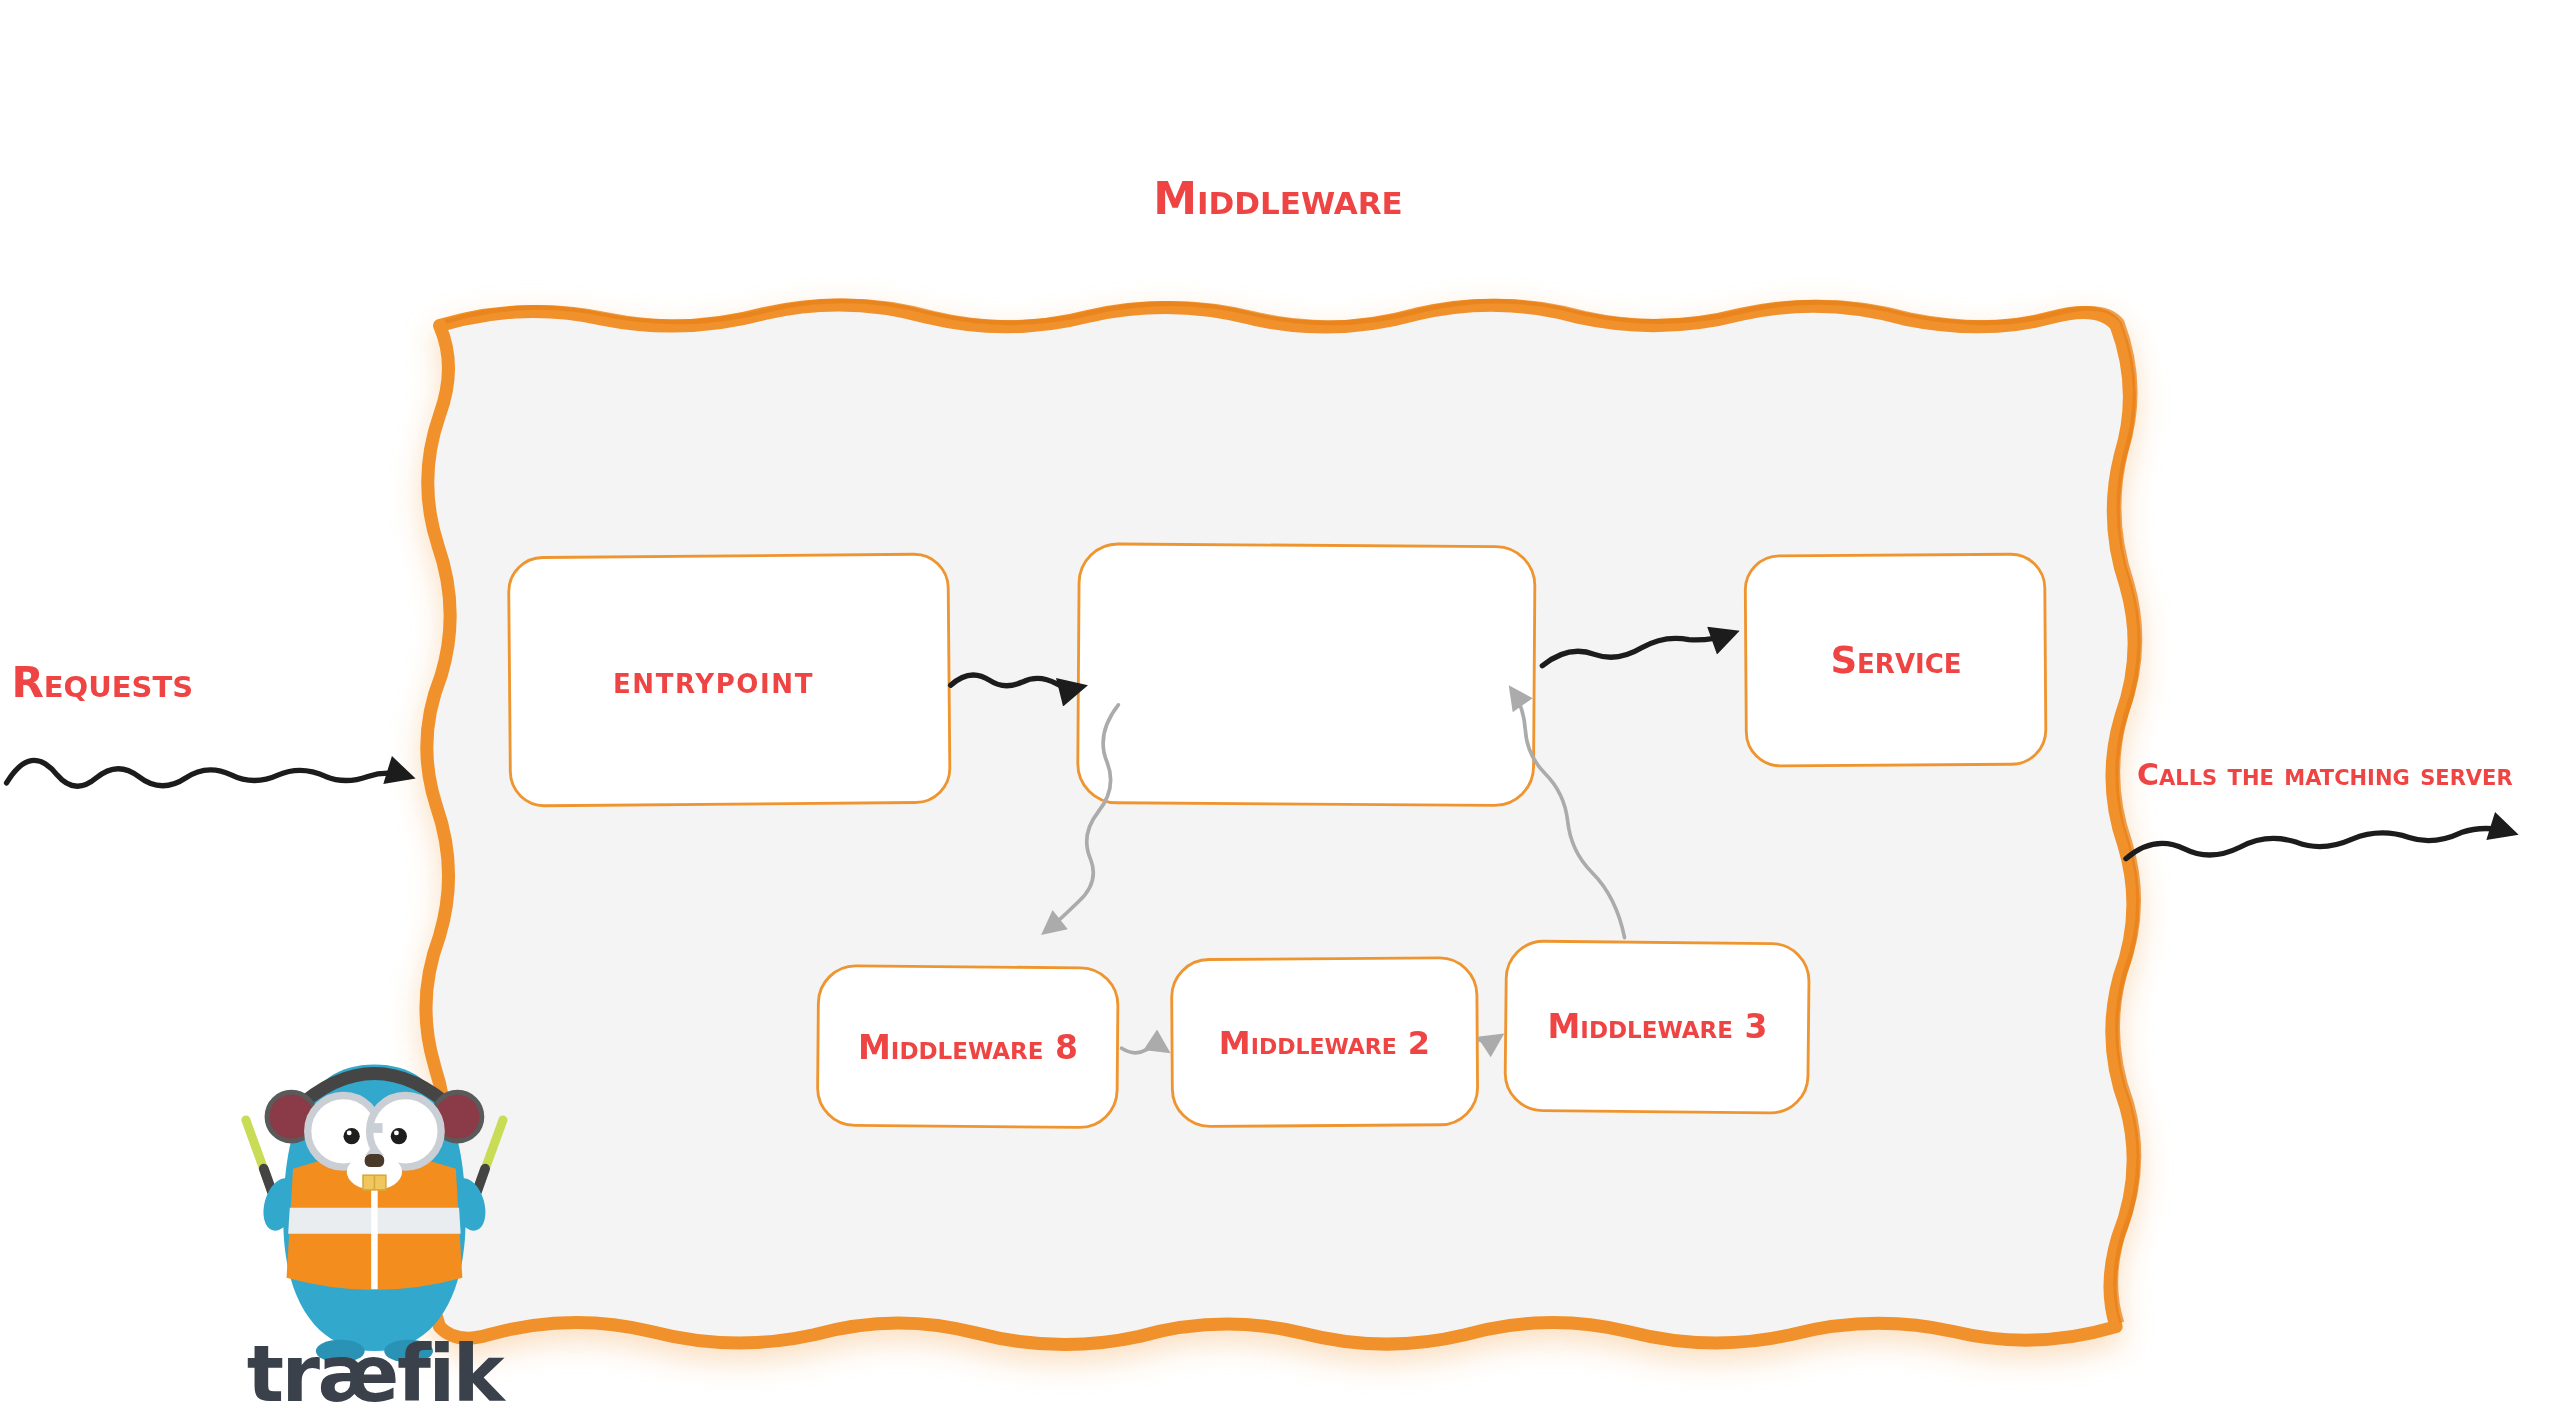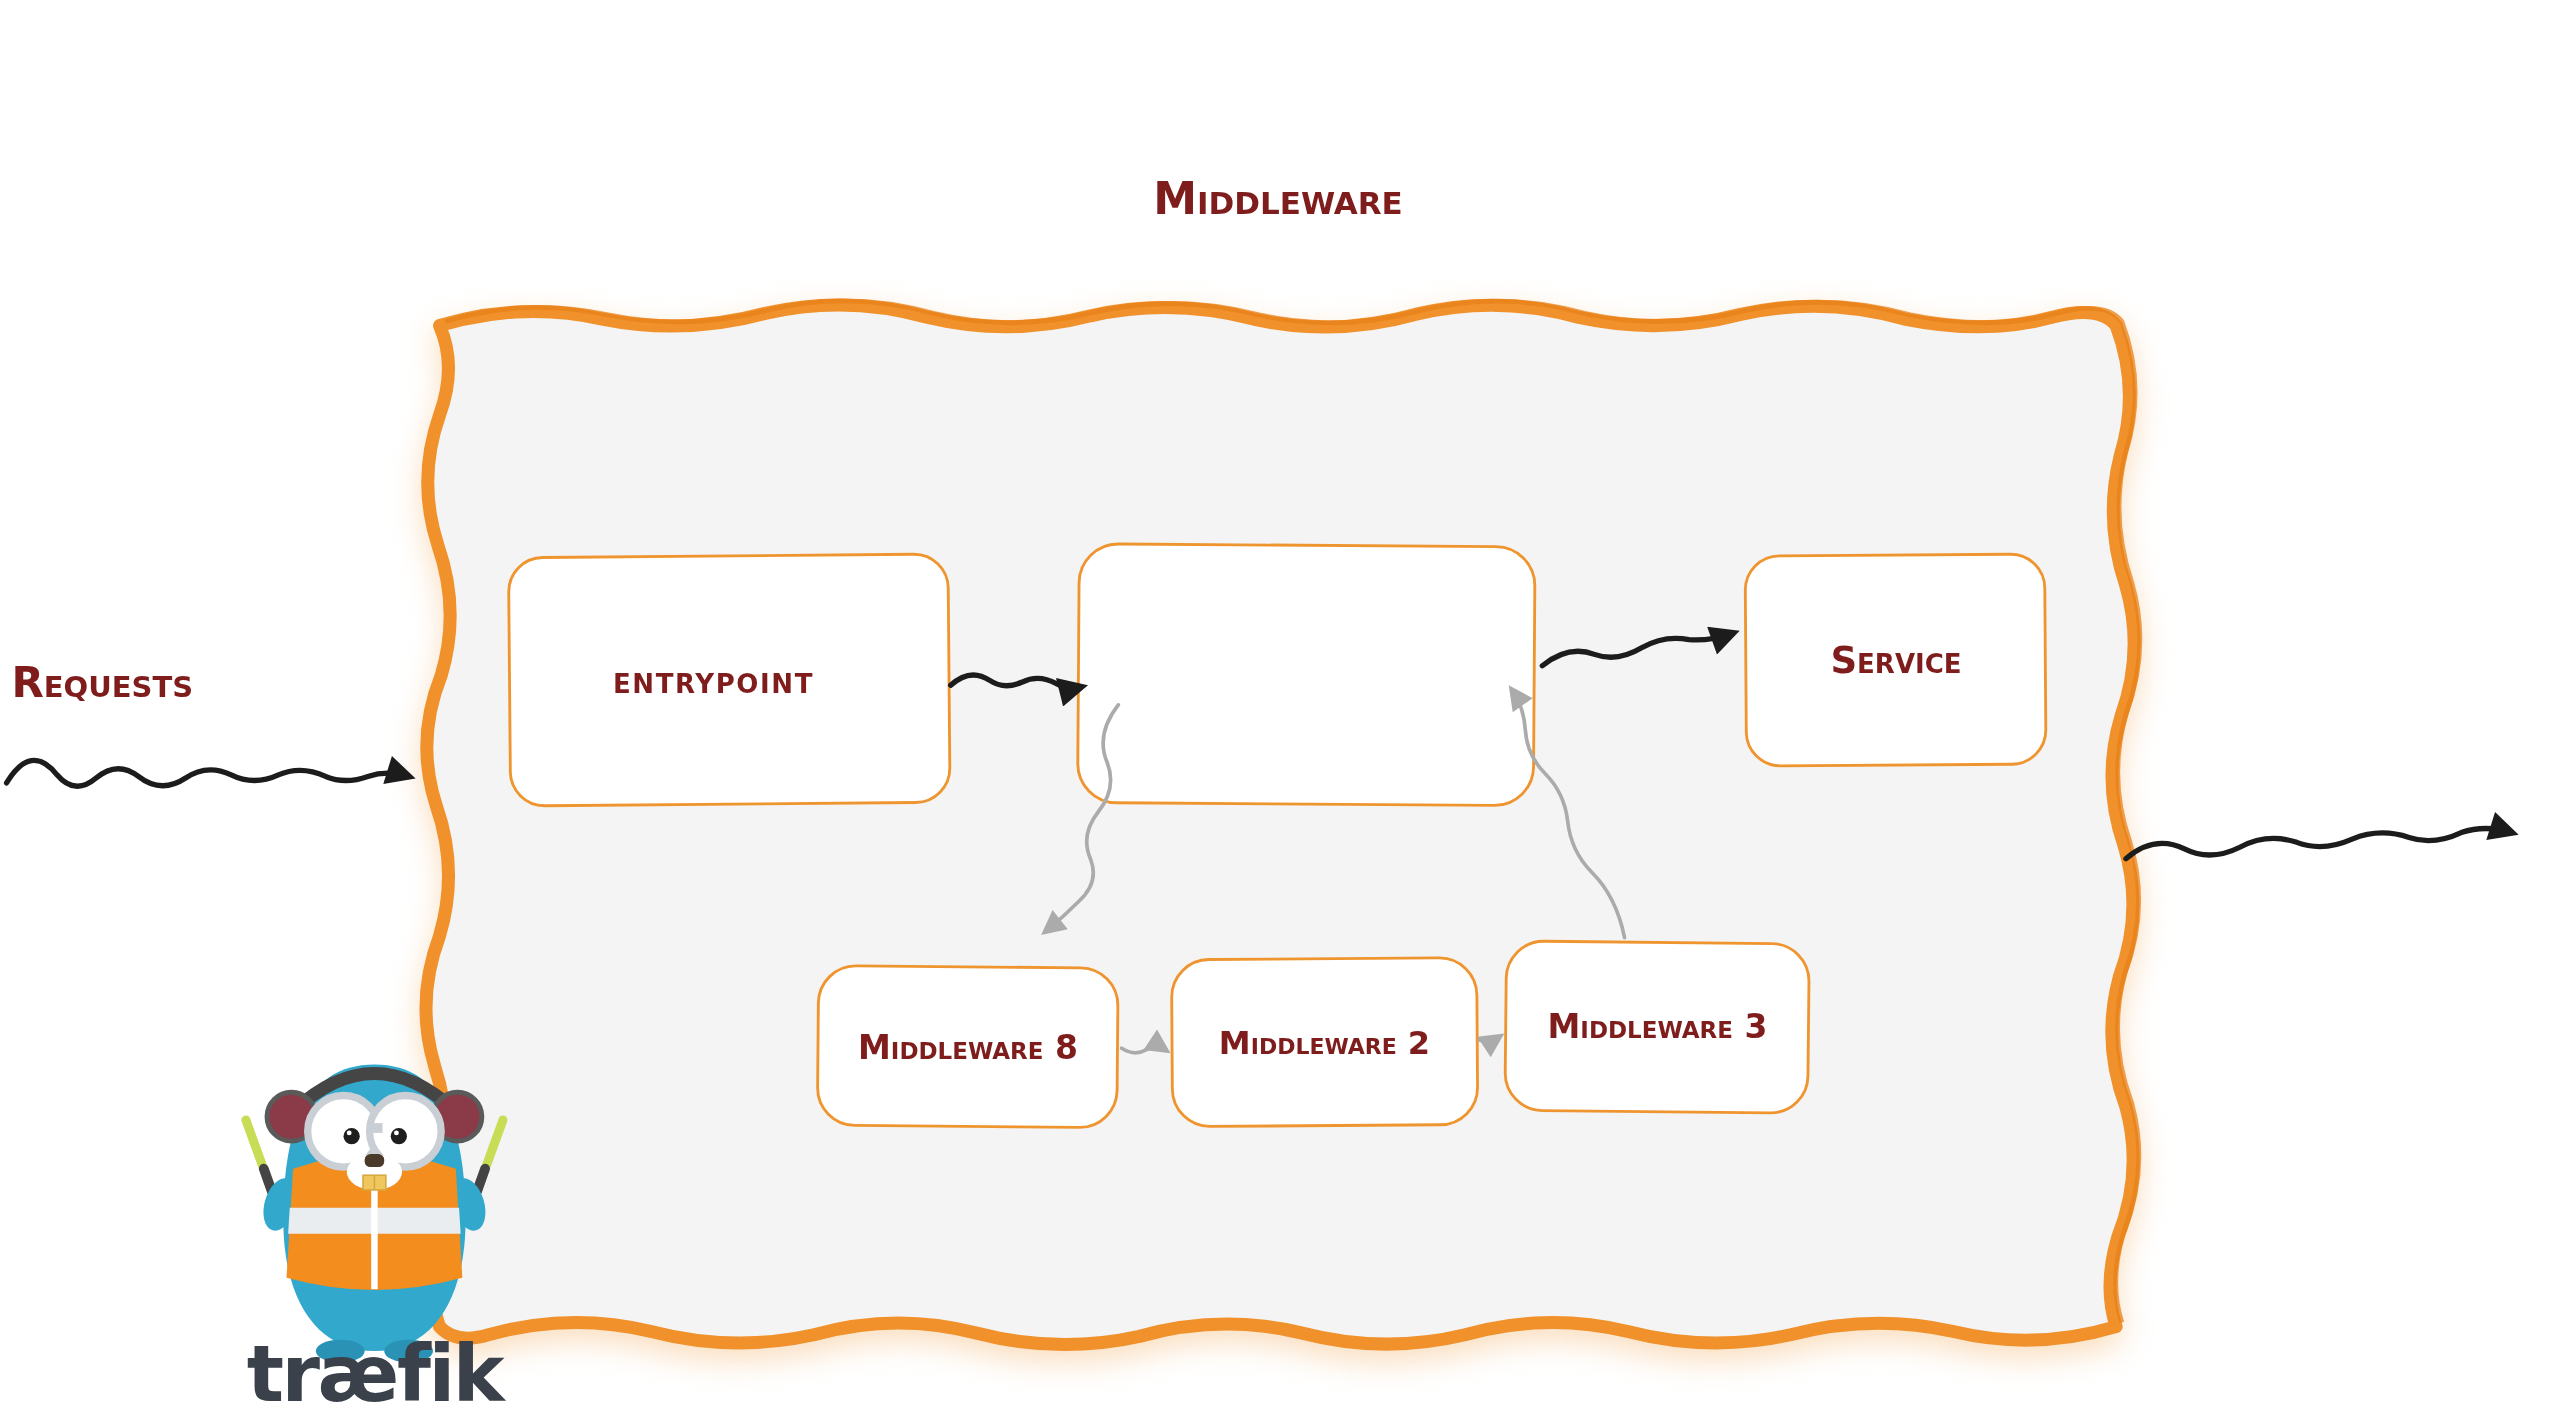--- a/index.html
+++ b/index.html
@@ -8,21 +8,21 @@
     width:2576px;height:1408px;
     overflow:hidden;
     background:#ffffff;
     font-family:"DejaVu Sans", sans-serif;
   }
   #diagram-svg{position:absolute;left:0;top:0;z-index:0;}
   .label{
     position:absolute;z-index:2;
     display:flex;align-items:center;justify-content:center;
     font-variant:small-caps;
-    color:#7f1d1d;
+    color:#ef4444;
     font-weight:bold;
     white-space:nowrap;
     pointer-events:none;
   }
   .lbl-title{left:1034px;top:168px;width:488px;height:60px;font-size:44px;}
   .lbl-entrypoint{left:510px;top:556px;width:407px;height:248px;font-size:37px;letter-spacing:1.6px;text-align:right;}
   .lbl-router{left:1078px;top:545px;width:456px;height:259px;font-size:39px;}
   .lbl-service{left:1746px;top:555px;width:300px;height:210px;font-size:37px;}
   .lbl-mw1{left:818px;top:967px;width:300px;height:160px;font-size:33px;}
   .lbl-mw2{left:1172px;top:959px;width:305px;height:167px;font-size:32px;}
@@ -134,17 +134,18 @@
 
   <div class="label lbl-title">Middleware</div>
 
   <div class="label lbl-entrypoint">entrypoint</div>
   <div class="label lbl-service">Service</div>
   <div class="label lbl-mw1">Middleware 8</div>
   <div class="label lbl-mw2">Middleware 2</div>
   <div class="label lbl-mw3">Middleware 3</div>
 
   <div class="label lbl-requests">Requests</div>
+  <div class="label lbl-calls">Calls the matching server</div>
 
   <div class="label lbl-wordmark">træfik</div>
 
 </div>
 
 
 </body></html>

